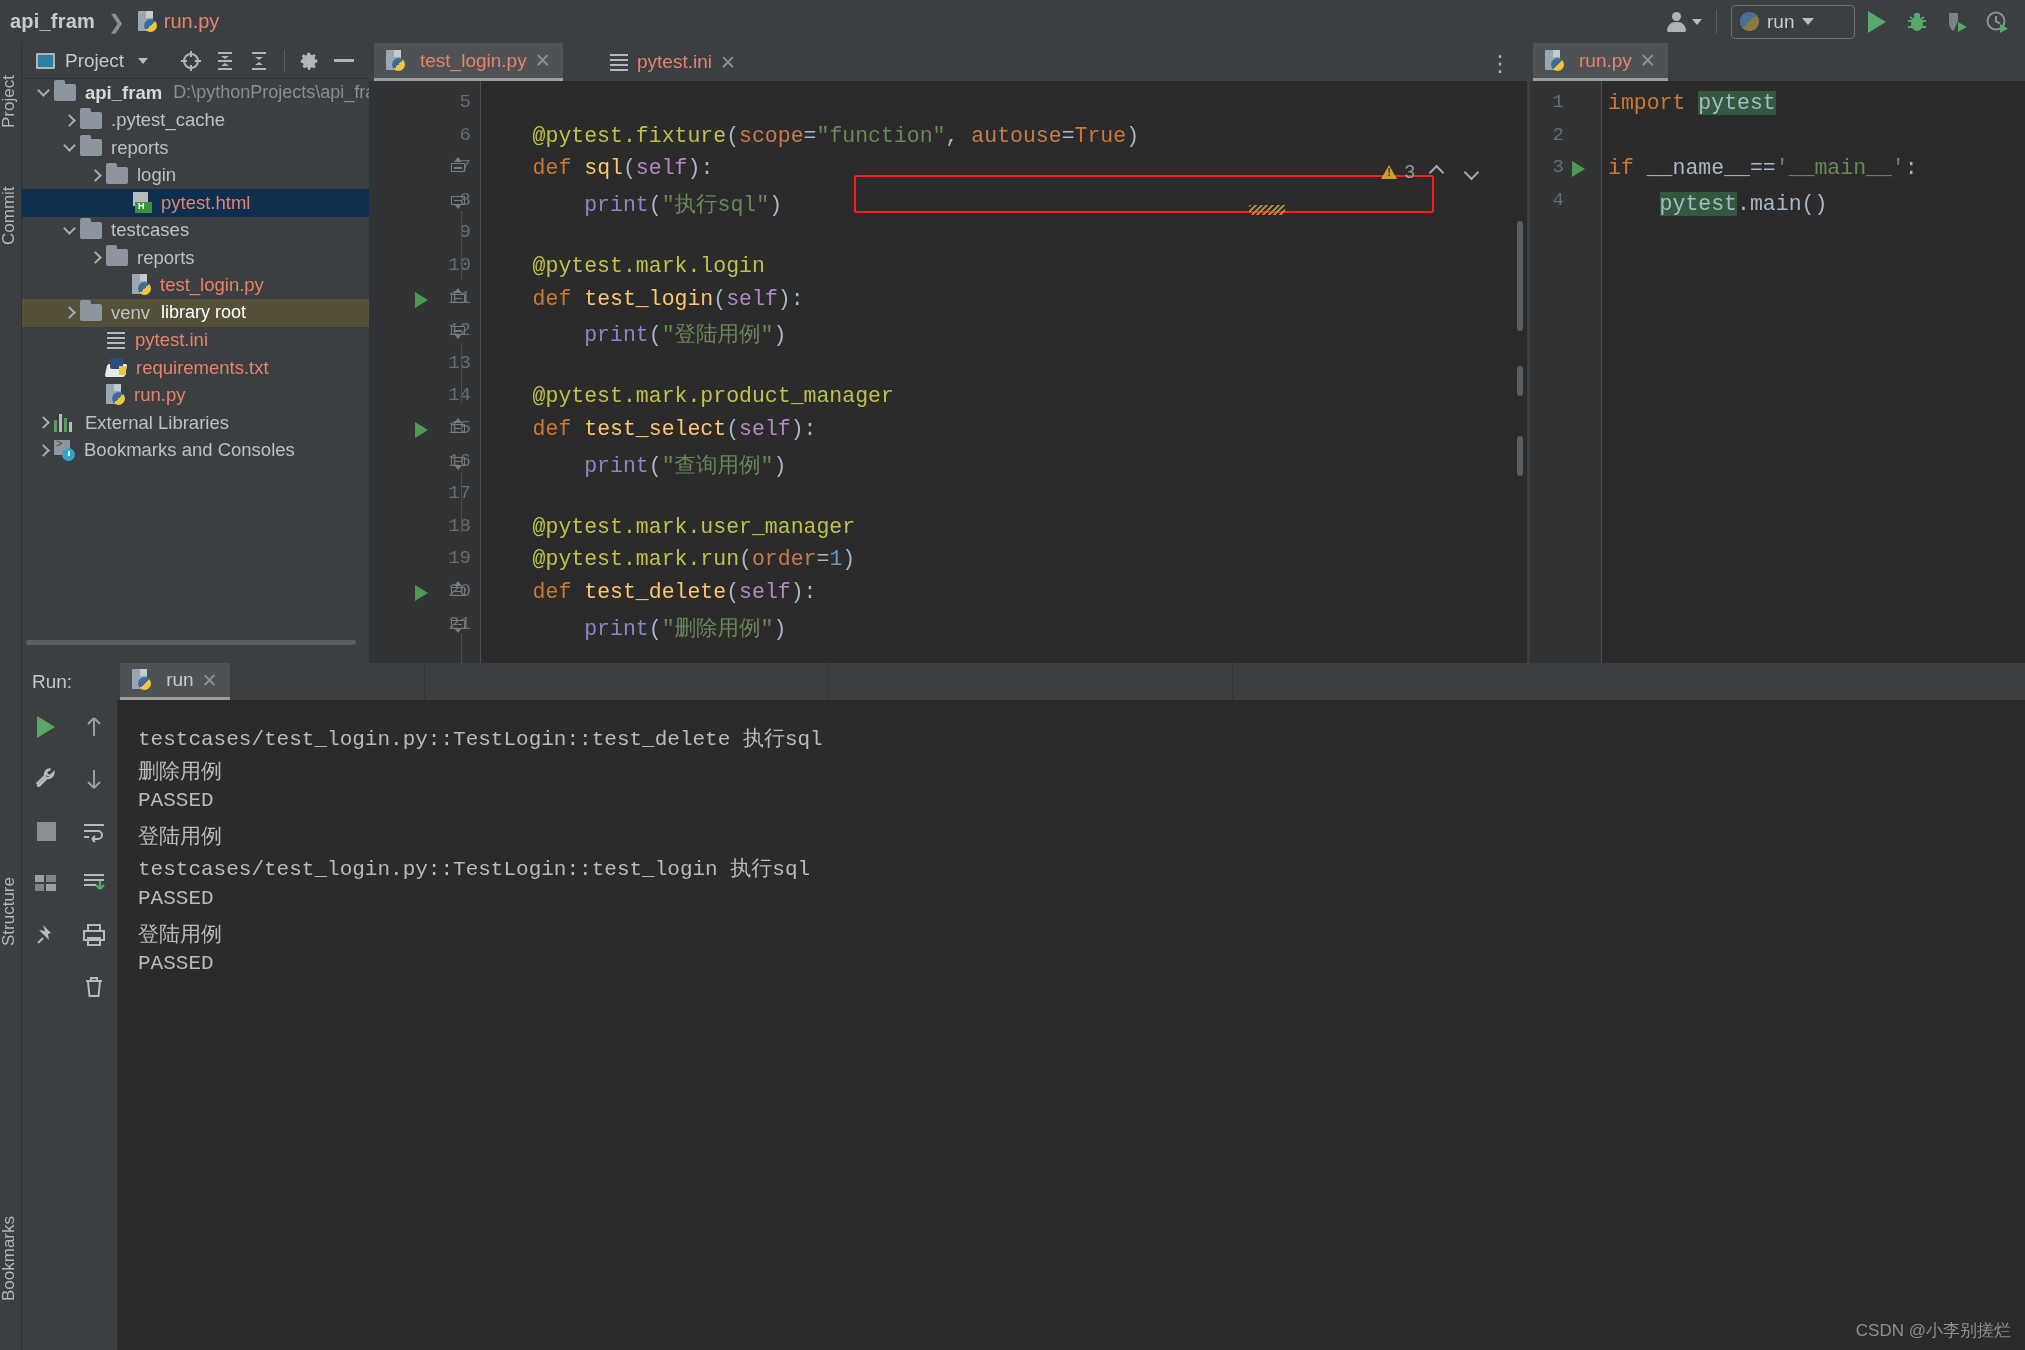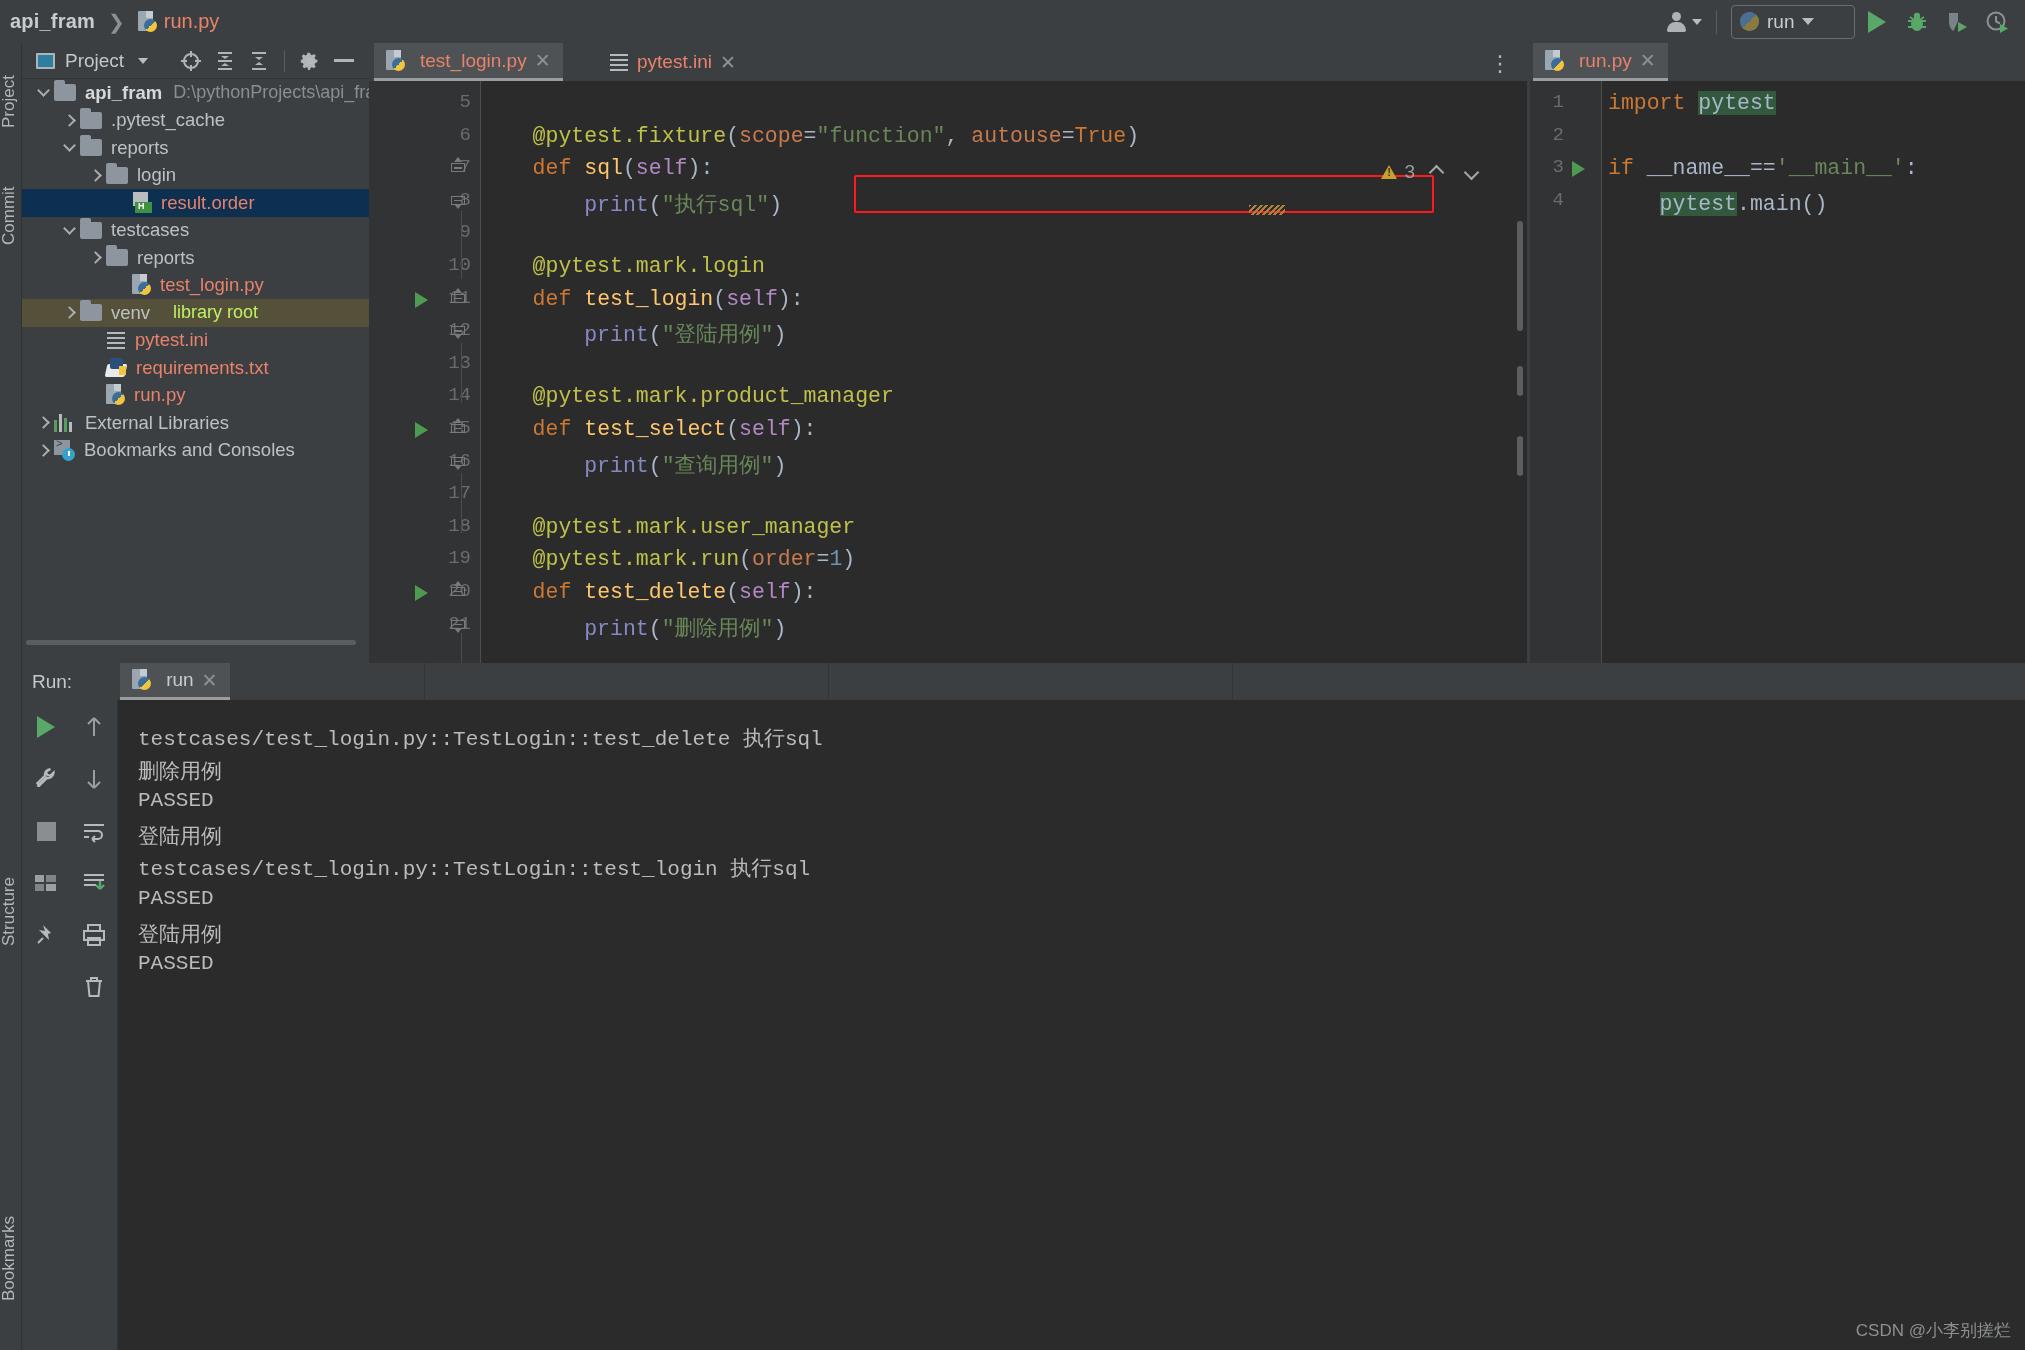--- a/index.html
+++ b/index.html
@@ -69,21 +69,21 @@
   .twist { width: 22px; height: 27px; display: flex; align-items: center; justify-content: center; flex: 0 0 22px; }
   .chev { width: 9px; height: 9px; border-right: 2.2px solid #a9adaf; border-bottom: 2.2px solid #a9adaf; }
   .chev.right { transform: rotate(-45deg); }
   .chev.down { transform: rotate(45deg); margin-top: -4px; }
   .folder { width: 22px; height: 17px; background: #8d969e; border-radius: 2px 2px 2px 2px; position: relative; flex: 0 0 22px; }
   .folder:after { content: ""; position: absolute; left: 0; top: -4px; width: 11px; height: 5px; background: #8d969e; border-radius: 2px 2px 0 0; }
   .tlabel { margin-left: 9px; color: #bec1c3; }
   .tlabel.py { color: #e8826b; }
   .tlabel.bold { font-weight: bold; color: #d5d8da; }
   .tpath { margin-left: 11px; color: #8a8e90; font-size: 18px; }
-  .thint { margin-left: 23px; color: #bef264; font-size: 18px; }
+  .thint { margin-left: 11px; color: #ffffff; font-size: 18px; }
   .ini-ic { width: 20px; height: 19px; position: relative; flex: 0 0 20px; }
   .ini-ic i { position: absolute; left: 1px; width: 18px; height: 2.6px; background: #b6babc; }
   .html-ic { width: 20px; height: 21px; position: relative; flex: 0 0 20px; }
   .html-ic .pg { position: absolute; left: 1px; top: 0; width: 15px; height: 14px; background: #b9bdbf; }
   .html-ic .bx { position: absolute; left: 3px; top: 10px; width: 17px; height: 11px; background: #3f9142; }
   .html-ic .bx b { color: #fff; font-size: 9px; position: absolute; left: 3px; top: -1px; font-family: "Liberation Sans", sans-serif; }
   .req-ic { width: 21px; height: 20px; position: relative; flex: 0 0 21px; }
   .req-ic .a { position: absolute; left: 0; top: 6px; width: 20px; height: 13px; background: #e8eaec; border-radius: 2px; transform: skewX(-12deg); }
   .req-ic .b { position: absolute; left: 4px; top: 0; width: 13px; height: 11px; background: #2a4f7c; border-radius: 2px; }
   .req-ic .c { position: absolute; left: 13px; top: 8px; width: 7px; height: 9px; background: #f2c53d; }
@@ -342,21 +342,21 @@
         </div>
         <div class="trow sel" style="position: absolute; top: 110px; left: 0px; width: 347px;">
           <span style="display:inline-block;width:88px;flex:0 0 88px"></span>
           <span class="twist"></span>
           <span class="html-ic">
             <span class="pg"></span>
             <span class="bx">
               <b>H</b>
             </span>
           </span>
-          <span class="tlabel py">result.order</span>
+          <span class="tlabel py">pytest.html</span>
         </div>
         <div class="trow" style="position: absolute; top: 137.5px; left: 0px; width: 347px;">
           <span style="display:inline-block;width:36px;flex:0 0 36px"></span>
           <span class="twist">
             <span class="chev down"></span>
           </span>
           <span class="folder"></span>
           <span class="tlabel">testcases</span>
         </div>
         <div class="trow" style="position: absolute; top: 165px; left: 0px; width: 347px;">

